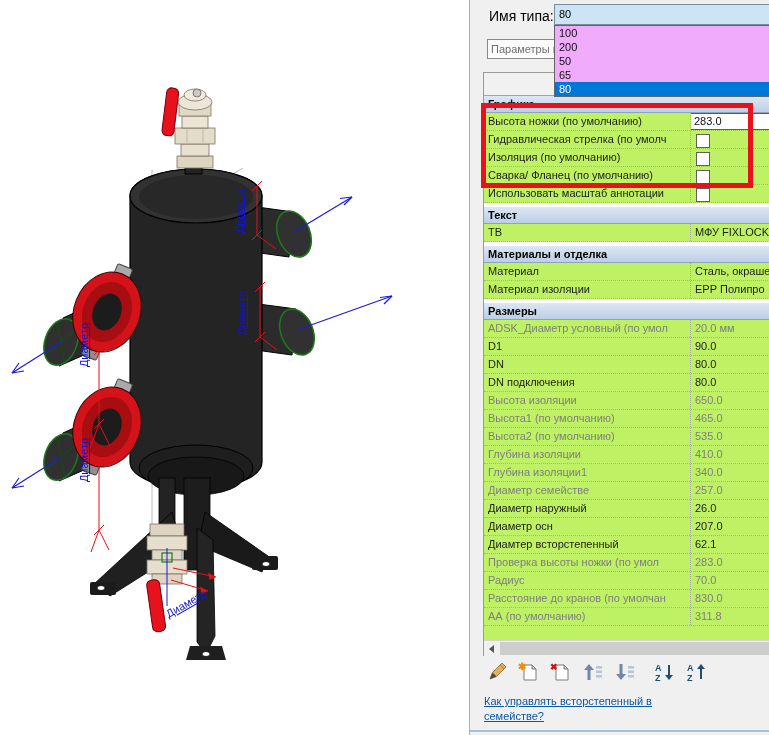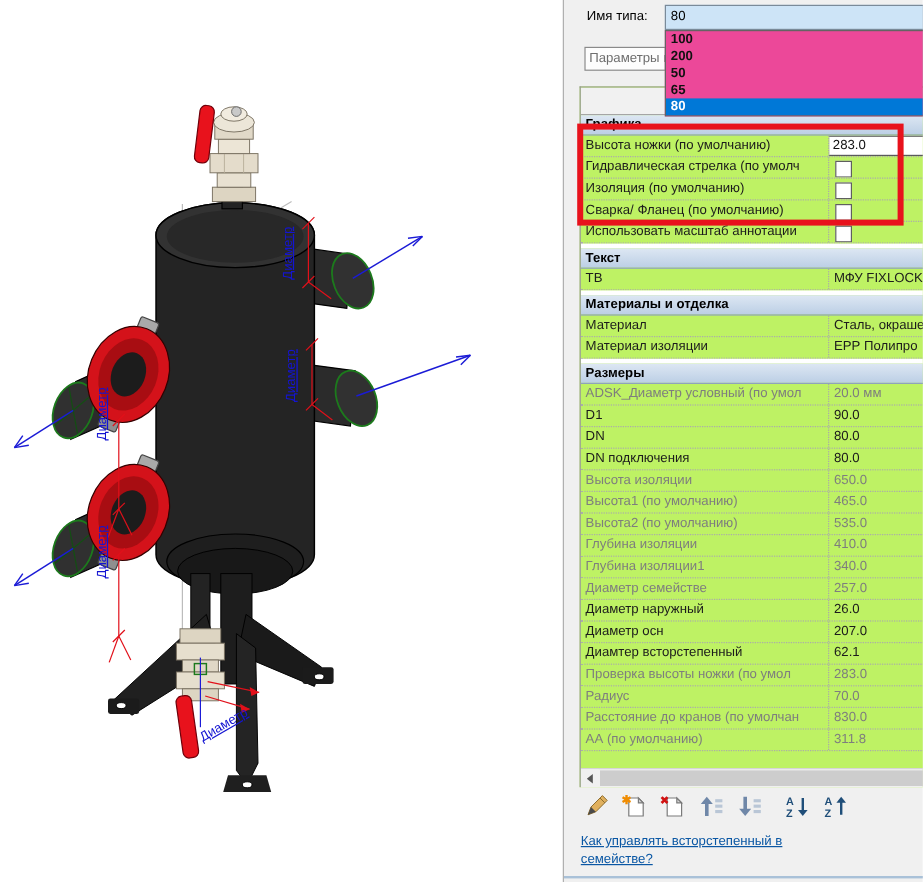--- a/index.html
+++ b/index.html
@@ -5,30 +5,30 @@
   html,body{margin:0;padding:0;}
   body{width:769px;height:735px;position:relative;overflow:hidden;background:#fff;
        font-family:"Liberation Sans",sans-serif;font-size:11px;color:#1c1c1c;}
 
   
   .viewport{position:absolute;left:0;top:0;width:469px;height:735px;background:#fff;}
 
   
   .dialog{position:absolute;left:469px;top:0;width:300px;height:735px;
           background:#f0f0f0;border-left:1px solid #b0b0b0;box-sizing:border-box;}
-  .type-label{position:absolute;left:19px;top:8px;font-size:11px;color:#000;}
+  .type-label{position:absolute;left:19px;top:8px;font-size:14px;color:#000;}
   .combo{position:absolute;left:84px;top:4px;width:216px;height:21px;box-sizing:border-box;
          background:#cde4f7;border:1px solid #7a8a99;line-height:19px;padding-left:4px;color:#000;}
   .search-box{position:absolute;left:17px;top:39px;width:68px;height:20px;box-sizing:border-box;
               background:#fdfdfd;border:1px solid #8a8a8a;color:#6e6e6e;line-height:18px;
               padding-left:3px;white-space:nowrap;overflow:hidden;z-index:5;}
 
   
-  .dropdown{position:absolute;left:84px;top:25px;width:216px;background:#ec4899;
-            border:1px solid #646464;z-index:30;box-sizing:border-box;font-weight:bold;}
+  .dropdown{position:absolute;left:84px;top:25px;width:216px;background:#f0abfc;
+            border:1px solid #646464;z-index:30;box-sizing:border-box;}
   .dd-item{height:14px;line-height:14px;padding-left:4px;color:#111;cursor:default;}
   .dd-item.sel{background:#0078d7;color:#fff;}
 
   
   .ptable{position:absolute;left:13px;top:72px;width:331px;height:584px;background:#bef264;
           border-left:1px solid #9a9a9a;border-top:1px solid #9a9a9a;box-sizing:border-box;
           overflow:hidden;z-index:1;}
   .hdr-row{height:22px;background:#f1f1f1;border-bottom:1px solid #a5a5a5;display:flex;}
   .hcell-l{width:206px;border-right:1px solid #a5a5a5;box-sizing:border-box;}
   .hcell-r{flex:1;}

